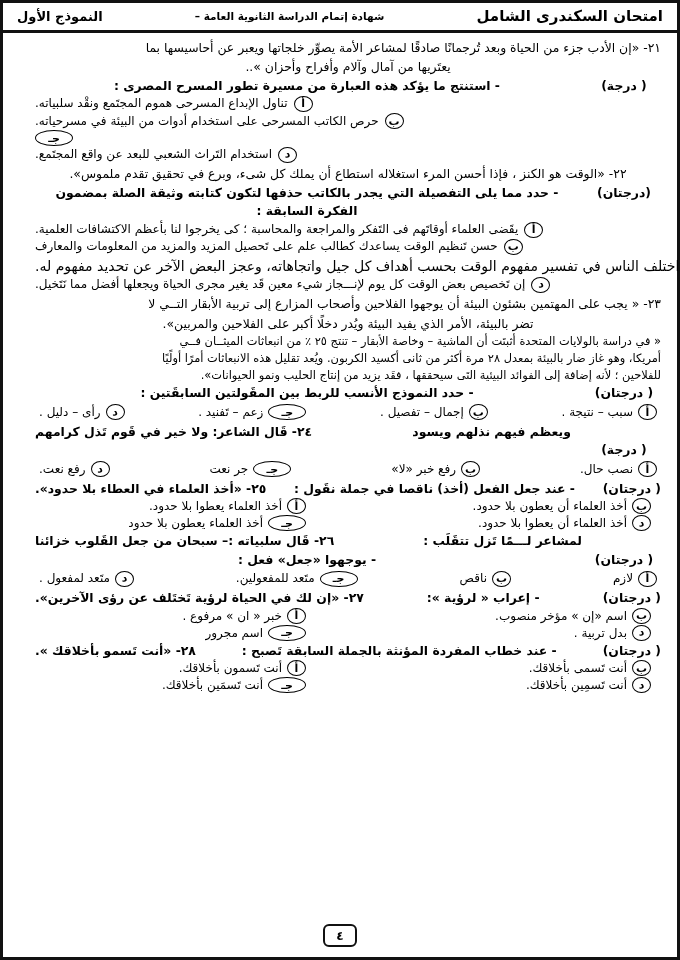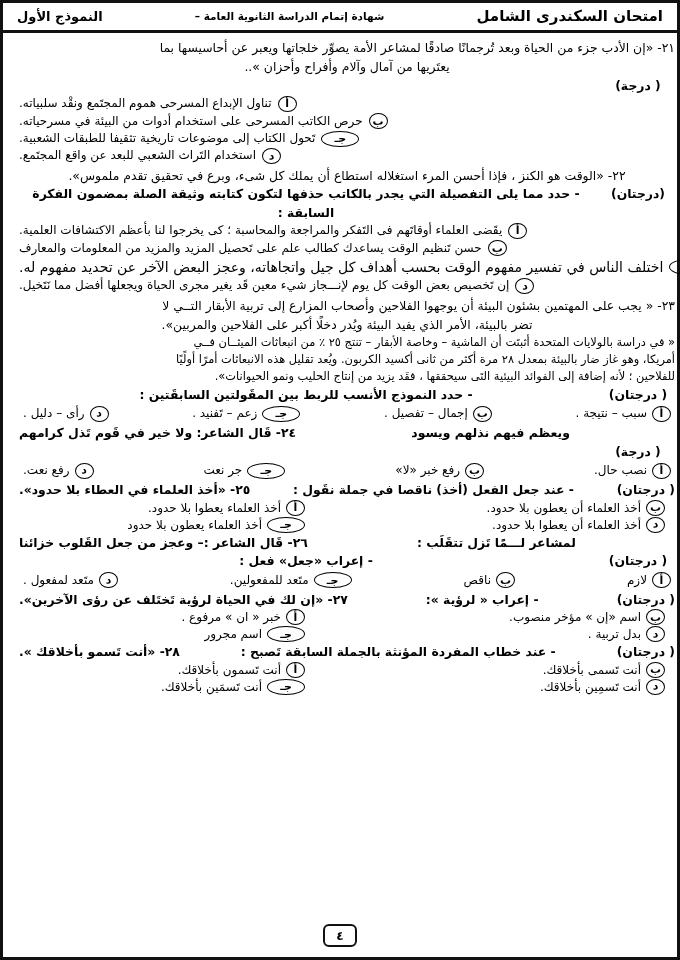--- a/index.html
+++ b/index.html
@@ -22,22 +22,23 @@
     display:flex;align-items:center;justify-content:space-between;
     padding:3px 14px 4px 14px;
     border-bottom:3px solid #111;
     height:30px;box-sizing:border-box;
   }
   .hdr-right{font-size:15px;font-weight:bold;letter-spacing:0px;}
   .hdr-mid{font-size:10.5px;font-weight:bold;}
   .hdr-left{font-size:13px;font-weight:bold;}
   
   .content{
-    padding:6px 2px 0 16px;
+    padding:6px 16px 0 16px;
     box-sizing:border-box;
+    margin-left:16px;
   }
   .q{margin-bottom:1px;}
   
   .line{
     font-size:12.4px;
     line-height:1.52;
     text-align:justify;
     text-justify:inter-word;
   }
   .stem-quote{
@@ -121,33 +122,33 @@
   <div class="content">
 
     <div class="q">
       <div class="line">
         <span>٢١-</span>
         <span>«إن الأدب جزء من الحياة وبعد تُرجمانًا صادقًا لمشاعر الأمة يصوِّر خلجاتها ويعبر عن أحاسيسها بما</span>
       </div>
       <div class="line center">يعتَريها من آمال وآلام وأفراح وأحزان »..</div>
       <div class="prompt-row">
         <div class="marks">( درجة)</div>
+        <div class="prompt">-   استنتج ما يؤكد هذه العبارة من مسيرة تطور المسرح المصرى :</div>
       </div>
       <div class="opts-stack">
         <div class="opt-stack-row">
           <span class="bubble">أ</span>
           <span class="opt-text">تناول الإبداع المسرحى هموم المجتَمع ونقْد سلبياته.</span>
         </div>
         <div class="opt-stack-row">
           <span class="bubble">ب</span>
           <span class="opt-text">حرص الكاتب المسرحى على استخدام أدوات من البيئة في مسرحياته.</span>
         </div>
         <div class="opt-stack-row">
           <span class="bubble wide">جـ</span>
-          <span class="opt-text">تَحول الكتاب إلى موضوعات تاريخية تثقيفا للطبقات الشعبية.</span>
         </div>
         <div class="opt-stack-row">
           <span class="bubble">د</span>
           <span class="opt-text">استخدام التَراث الشعبي للبعد عن واقع المجتَمع.</span>
         </div>
       </div>
     </div>
 
     <div class="q">
       <div class="stem-quote center">
@@ -275,26 +276,26 @@
       </div>
     </div>
 
     <div class="q">
       <div class="inline-prompt">
         <div class="spacer"></div>
         <div class="seg">لمشاعر لـــمًا تَزل تتقَلَب :</div>
         <div class="spacer"></div>
         <div class="seg">
           <span>٢٦-</span>
-          <span>قَال الشاعر :– وعجز من جعل القَلوب خزائنا</span>
+          <span>قَال سلبياته :– سبحان من جعل القَلوب خزائنا</span>
         </div>
       </div>
       <div class="prompt-row">
         <div class="marks">( درجتان)</div>
-        <div class="prompt">- إعراب «جعل» فعل :</div>
+        <div class="prompt">- يوجهوا «جعل» فعل :</div>
       </div>
       <div class="opts-row">
         <div class="cell">
           <span class="bubble">أ</span>
           <span class="opt-text">لازم</span>
         </div>
         <div class="cell">
           <span class="bubble">ب</span>
           <span class="opt-text">ناقص</span>
         </div>

